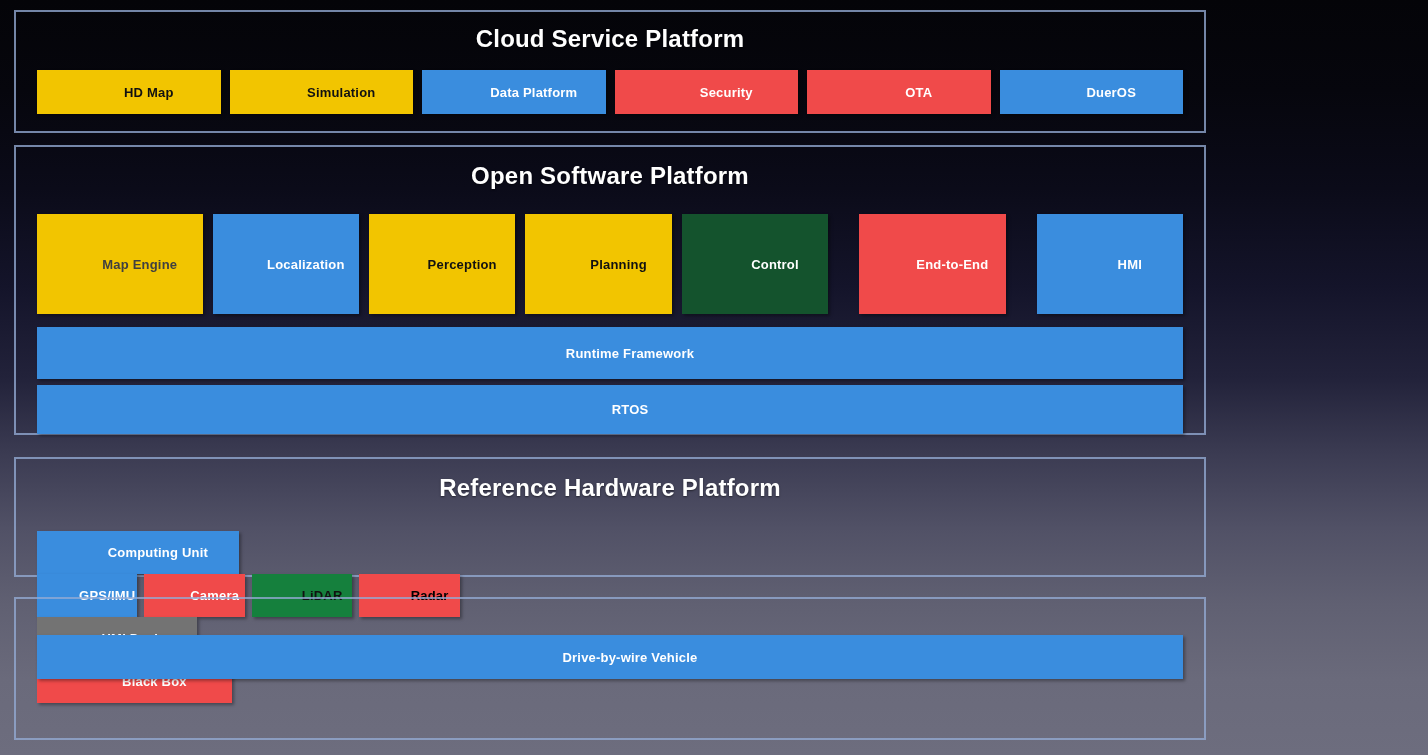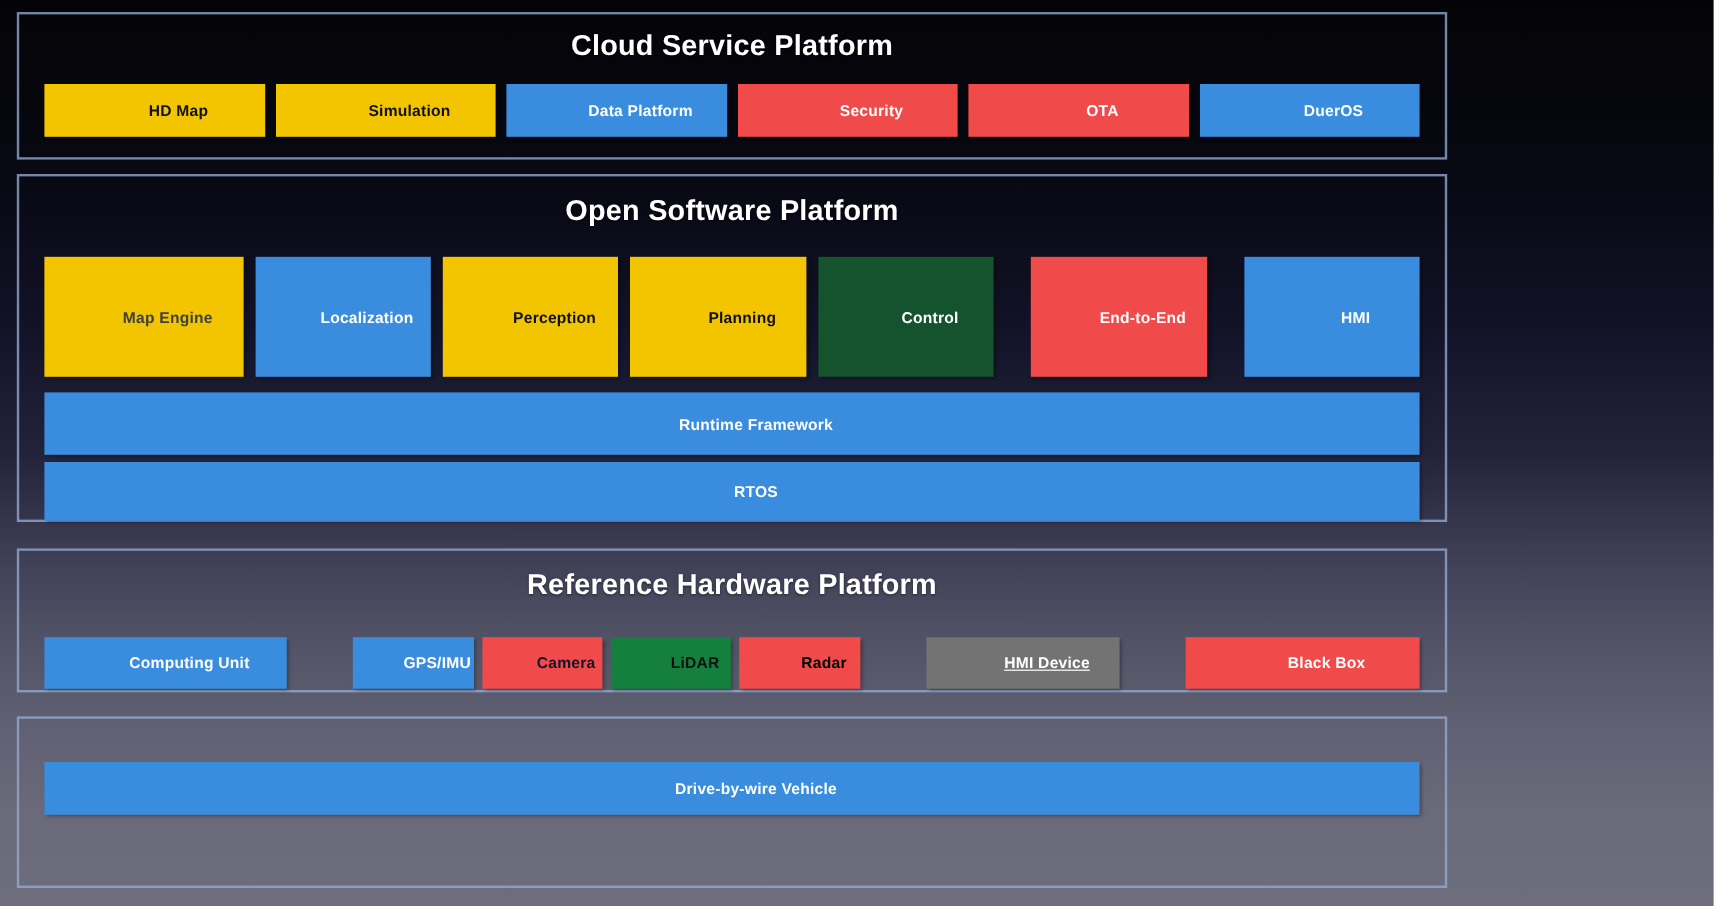--- a/index.html
+++ b/index.html
@@ -38,21 +38,21 @@
   .panel-software .panel-title{padding-top:16px;}
   .row-modules{display:flex;gap:10px;margin-top:25px;}
   .row-modules .box{flex:1 1 0;height:100px;}
   .row-modules .box.wide{flex:1.18 1 0;}
   .row-modules .box.spaced{margin-left:21px;}
   .bar{width:100%;height:52px;margin-top:13px;}
   .bar.rtos{height:49px;margin-top:6px;}
   
   .panel-hardware{height:120px;margin-bottom:20px;}
   .panel-hardware .panel-title{padding-top:16px;}
-  .row-hardware{display:flex;justify-content:space-between;margin-top:30px;}
+  .row-hardware{display:flex;justify-content:space-between;margin-top:30px;flex-direction:column;}
   .row-hardware .box{height:43px;}
   .hw-computing{width:17.6%;}
   .sensor-group{display:flex;gap:7px;width:36.9%;}
   .sensor-group .box{flex:1 1 0;}
   .hw-hmi{width:14%;}
   .hw-blackbox{width:17%;}
   
   .panel-vehicle{height:143px;}
   .panel-vehicle .panel-title{padding-top:16px;}
   .panel-vehicle .bar{margin-top:36px;height:44px;}
@@ -88,21 +88,21 @@
     <div class="box bar" style="background: rgb(58, 141, 222); color: rgb(255, 255, 255);">Runtime Framework</div>
     <div class="box bar rtos" style="background: rgb(58, 141, 222); color: rgb(255, 255, 255);">RTOS</div>
   </div>
 
   <div class="panel panel-hardware">
     <div class="panel-title">Reference Hardware Platform</div>
     <div class="row-hardware">
       <div class="box hw-computing" style="background: rgb(58, 141, 222); color: rgb(255, 255, 255);">Computing Unit</div>
       <div class="sensor-group">
         <div class="box" style="background: rgb(58, 141, 222); color: rgb(255, 255, 255);">GPS/IMU</div>
-        <div class="box" style="background: rgb(240, 74, 74); color: #0f172a;">Camera</div>
+        <div class="box" style="background: rgb(240, 74, 74); color: #ffffff;">Camera</div>
         <div class="box" style="background: #15803d; color: rgb(17, 17, 17);">LiDAR</div>
         <div class="box" style="background: rgb(240, 74, 74); color: #000000;">Radar</div>
       </div>
       <div class="box hw-hmi" style="background: #737373; color: rgb(255, 255, 255); text-decoration: underline;">HMI Device</div>
       <div class="box hw-blackbox" style="background: rgb(240, 74, 74); color: rgb(255, 255, 255);">Black Box</div>
     </div>
   </div>
 
   <div class="panel panel-vehicle">
     <div class="box bar" style="background: rgb(58, 141, 222); color: rgb(255, 255, 255);">Drive-by-wire Vehicle</div>

